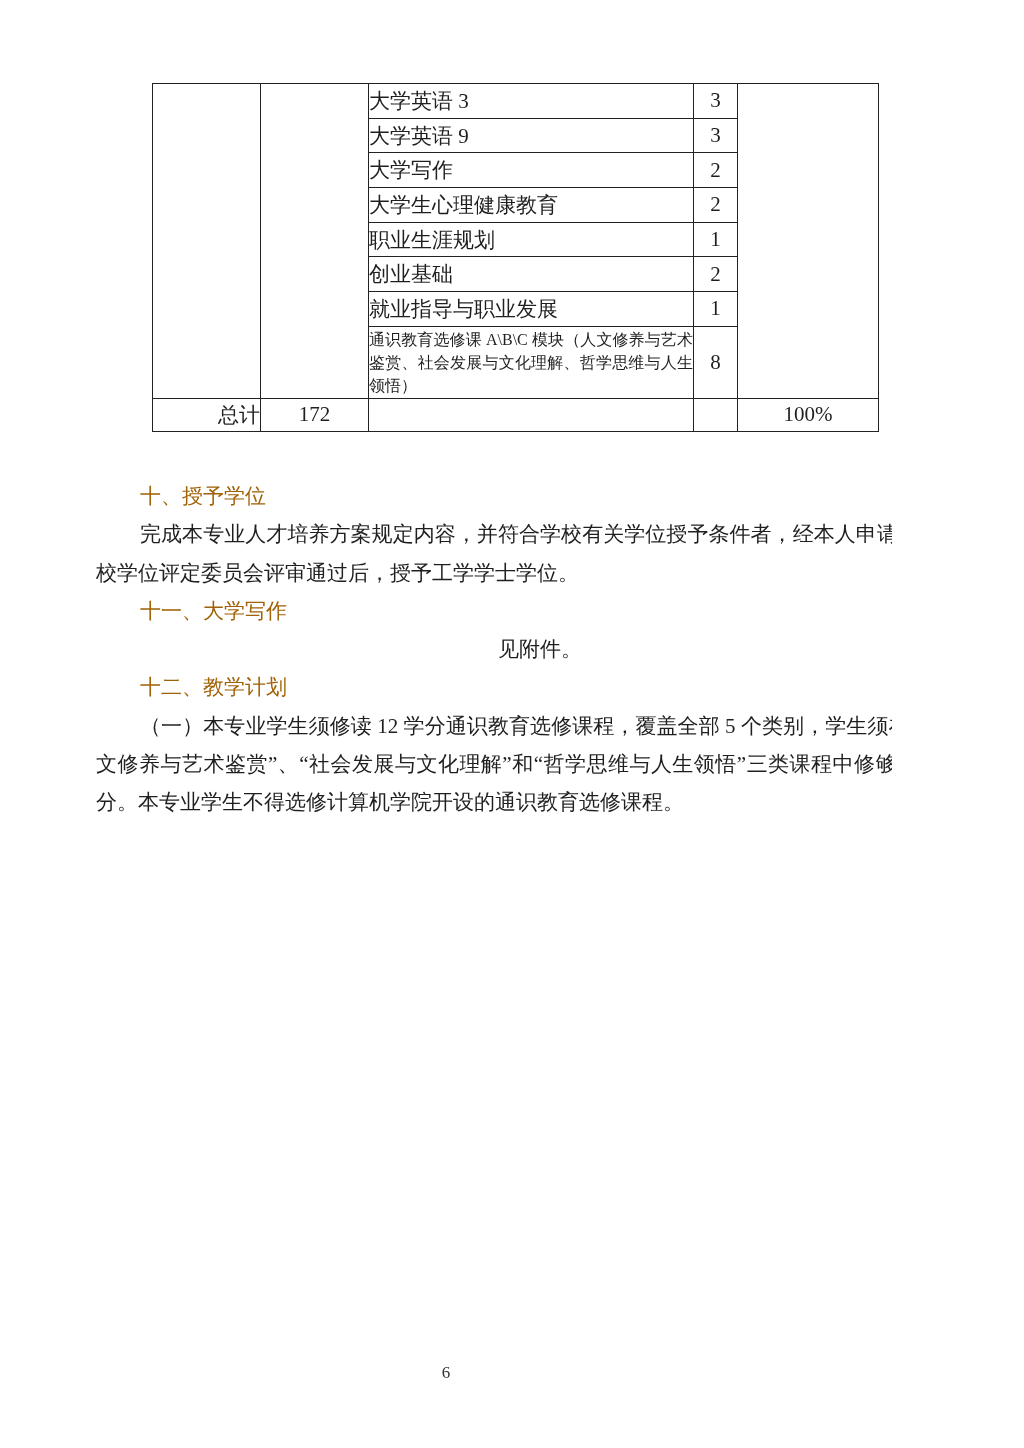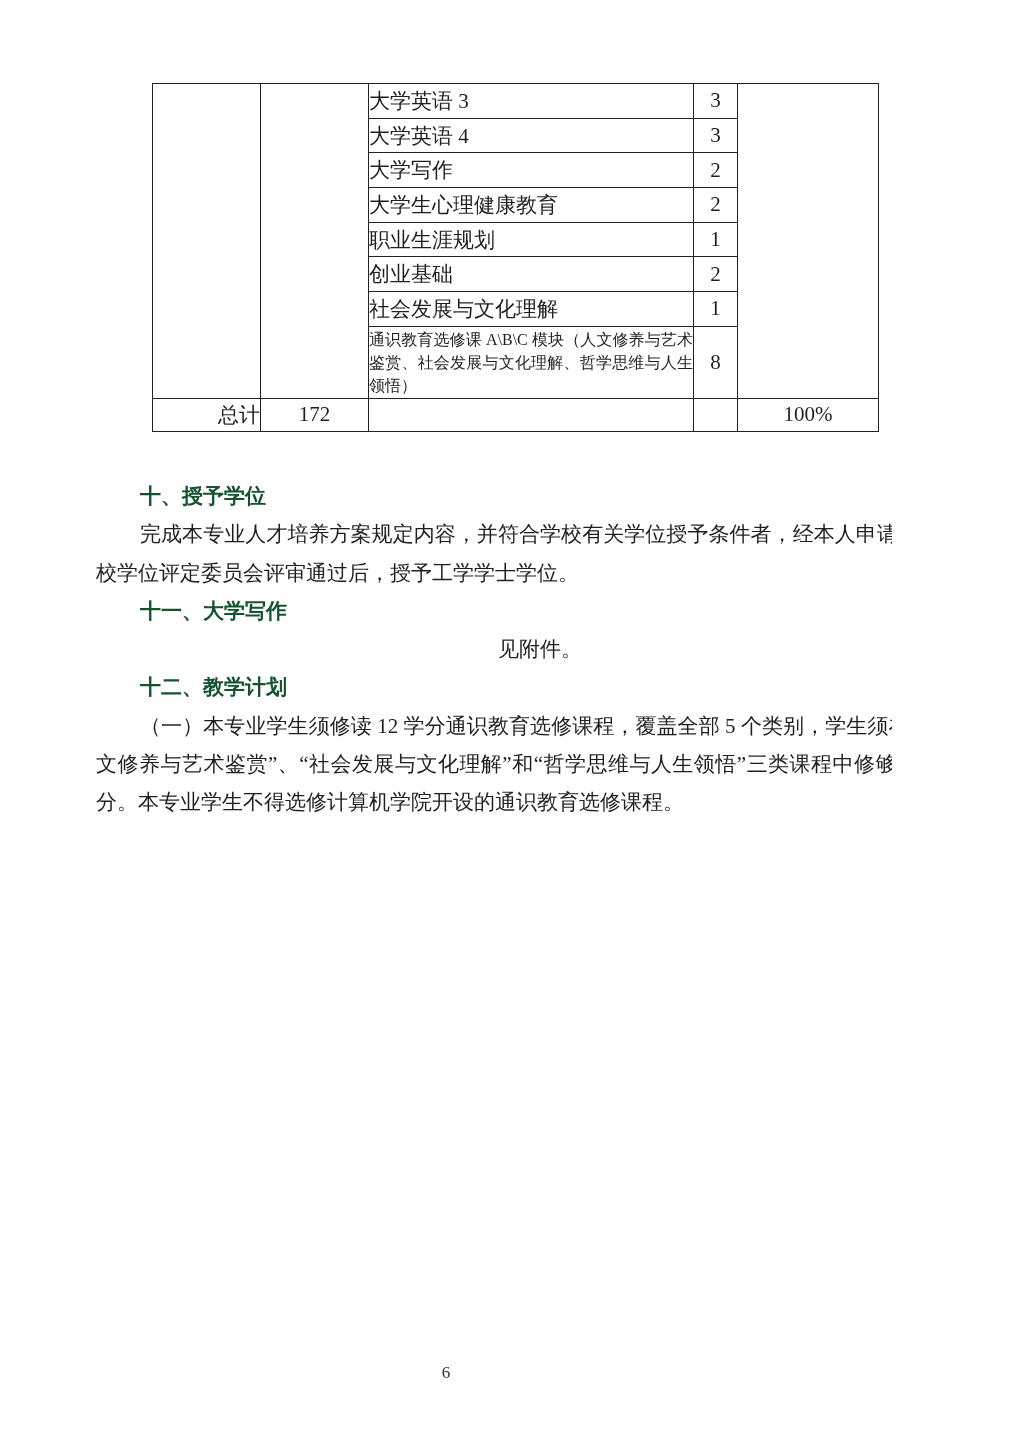--- a/index.html
+++ b/index.html
@@ -64,25 +64,25 @@
   
   .content {
     position: absolute;
     left: 96px;
     top: 477px;
     width: 844px;
   }
   .content h3 {
     margin: 0;
     font-family: "Liberation Sans", "DejaVu Sans", sans-serif;
-    font-weight: 700;
+    font-weight: 400;
     font-size: 21px;
     line-height: 38.3px;
     text-indent: 44px;
-    color: #14532d;
+    color: #a16207;
   }
   .content p {
     margin: 0;
     font-size: 21px;
     line-height: 38.3px;
     text-indent: 44px;
     text-align: justify;
     color: #1f1f1f;
   }
   .content p.no-just {
@@ -115,41 +115,41 @@
     </colgroup>
     <tbody>
       <tr class="row-normal">
         <td rowspan="8"></td>
         <td rowspan="8"></td>
         <td class="cell-course">大学英语 3</td>
         <td class="cell-credit">3</td>
         <td rowspan="8"></td>
       </tr>
       <tr class="row-normal">
-        <td class="cell-course">大学英语 4</td>
+        <td class="cell-course">大学英语 9</td>
         <td class="cell-credit">3</td>
       </tr>
       <tr class="row-normal">
         <td class="cell-course">大学写作</td>
         <td class="cell-credit">2</td>
       </tr>
       <tr class="row-normal">
         <td class="cell-course">大学生心理健康教育</td>
         <td class="cell-credit">2</td>
       </tr>
       <tr class="row-normal">
         <td class="cell-course">职业生涯规划</td>
         <td class="cell-credit">1</td>
       </tr>
       <tr class="row-normal">
         <td class="cell-course">创业基础</td>
         <td class="cell-credit">2</td>
       </tr>
       <tr class="row-normal">
-        <td class="cell-course">社会发展与文化理解</td>
+        <td class="cell-course">就业指导与职业发展</td>
         <td class="cell-credit">1</td>
       </tr>
       <tr class="row-big">
         <td class="cell-course-multi">通识教育选修课 A\B\C 模块（人文修养与艺术鉴赏、社会发展与文化理解、哲学思维与人生领悟）</td>
         <td class="cell-credit">8</td>
       </tr>
       <tr class="row-total">
         <td class="cell-total-label">总计</td>
         <td class="cell-center">172</td>
         <td></td>

